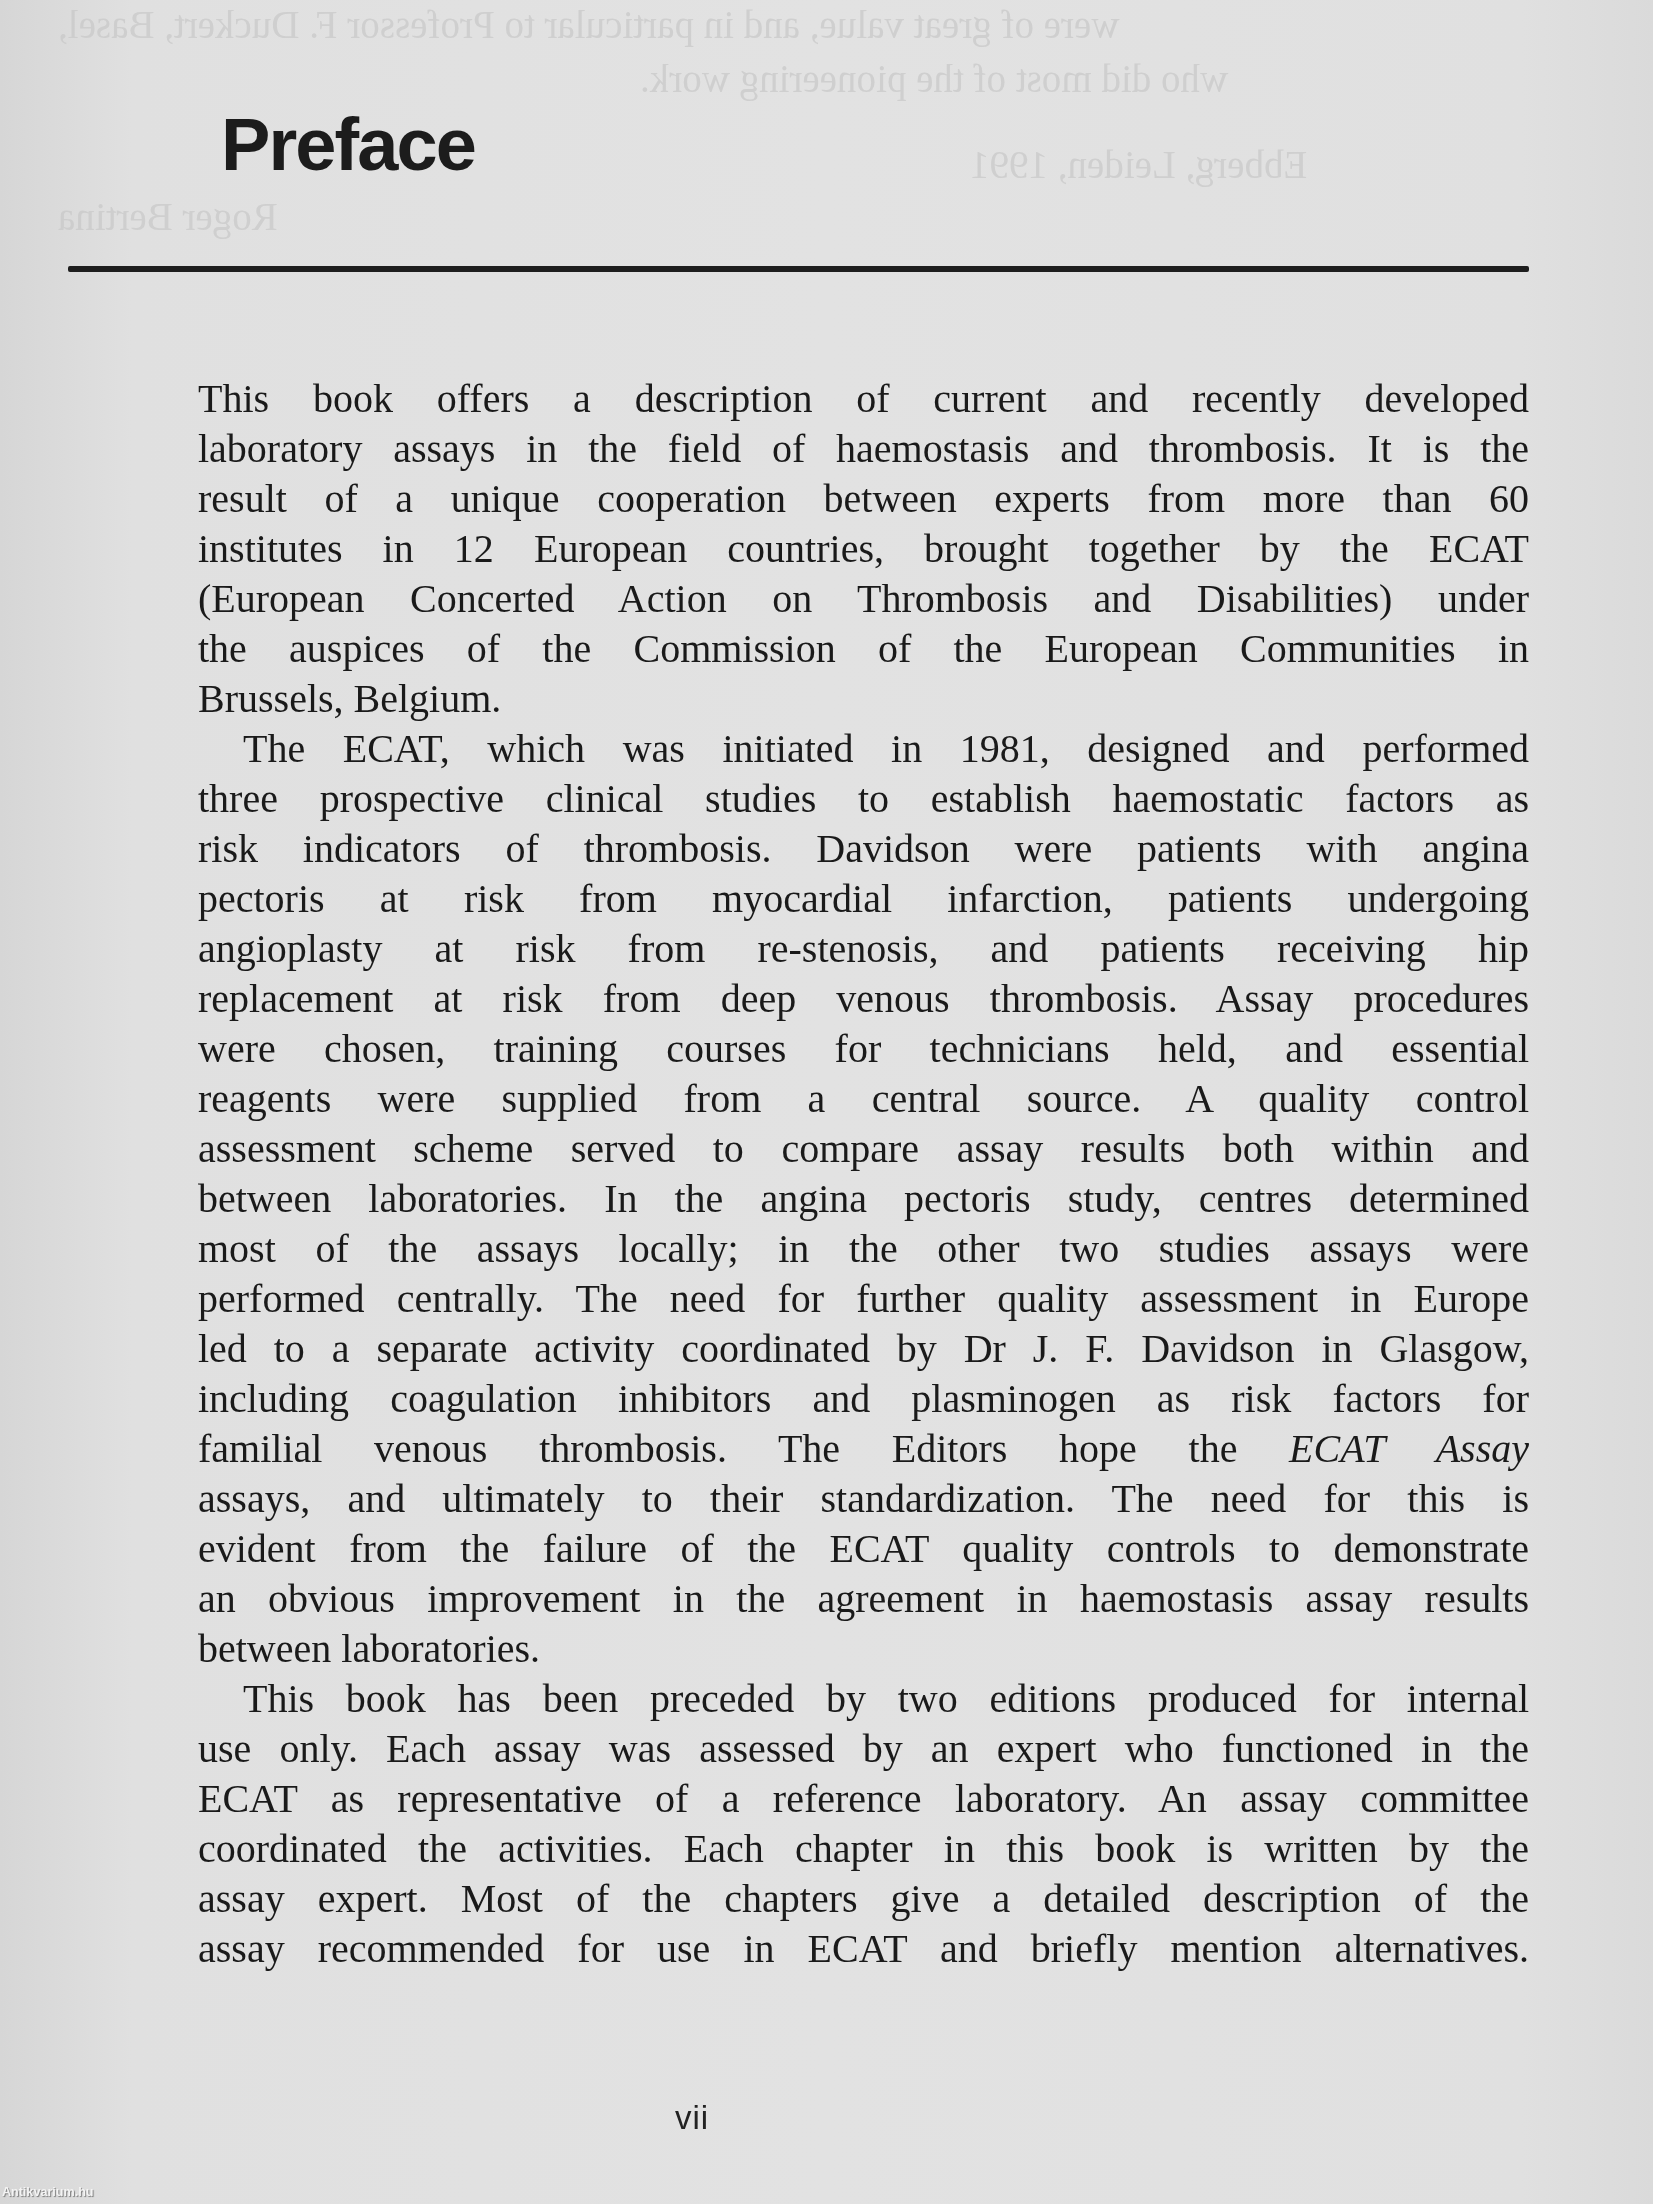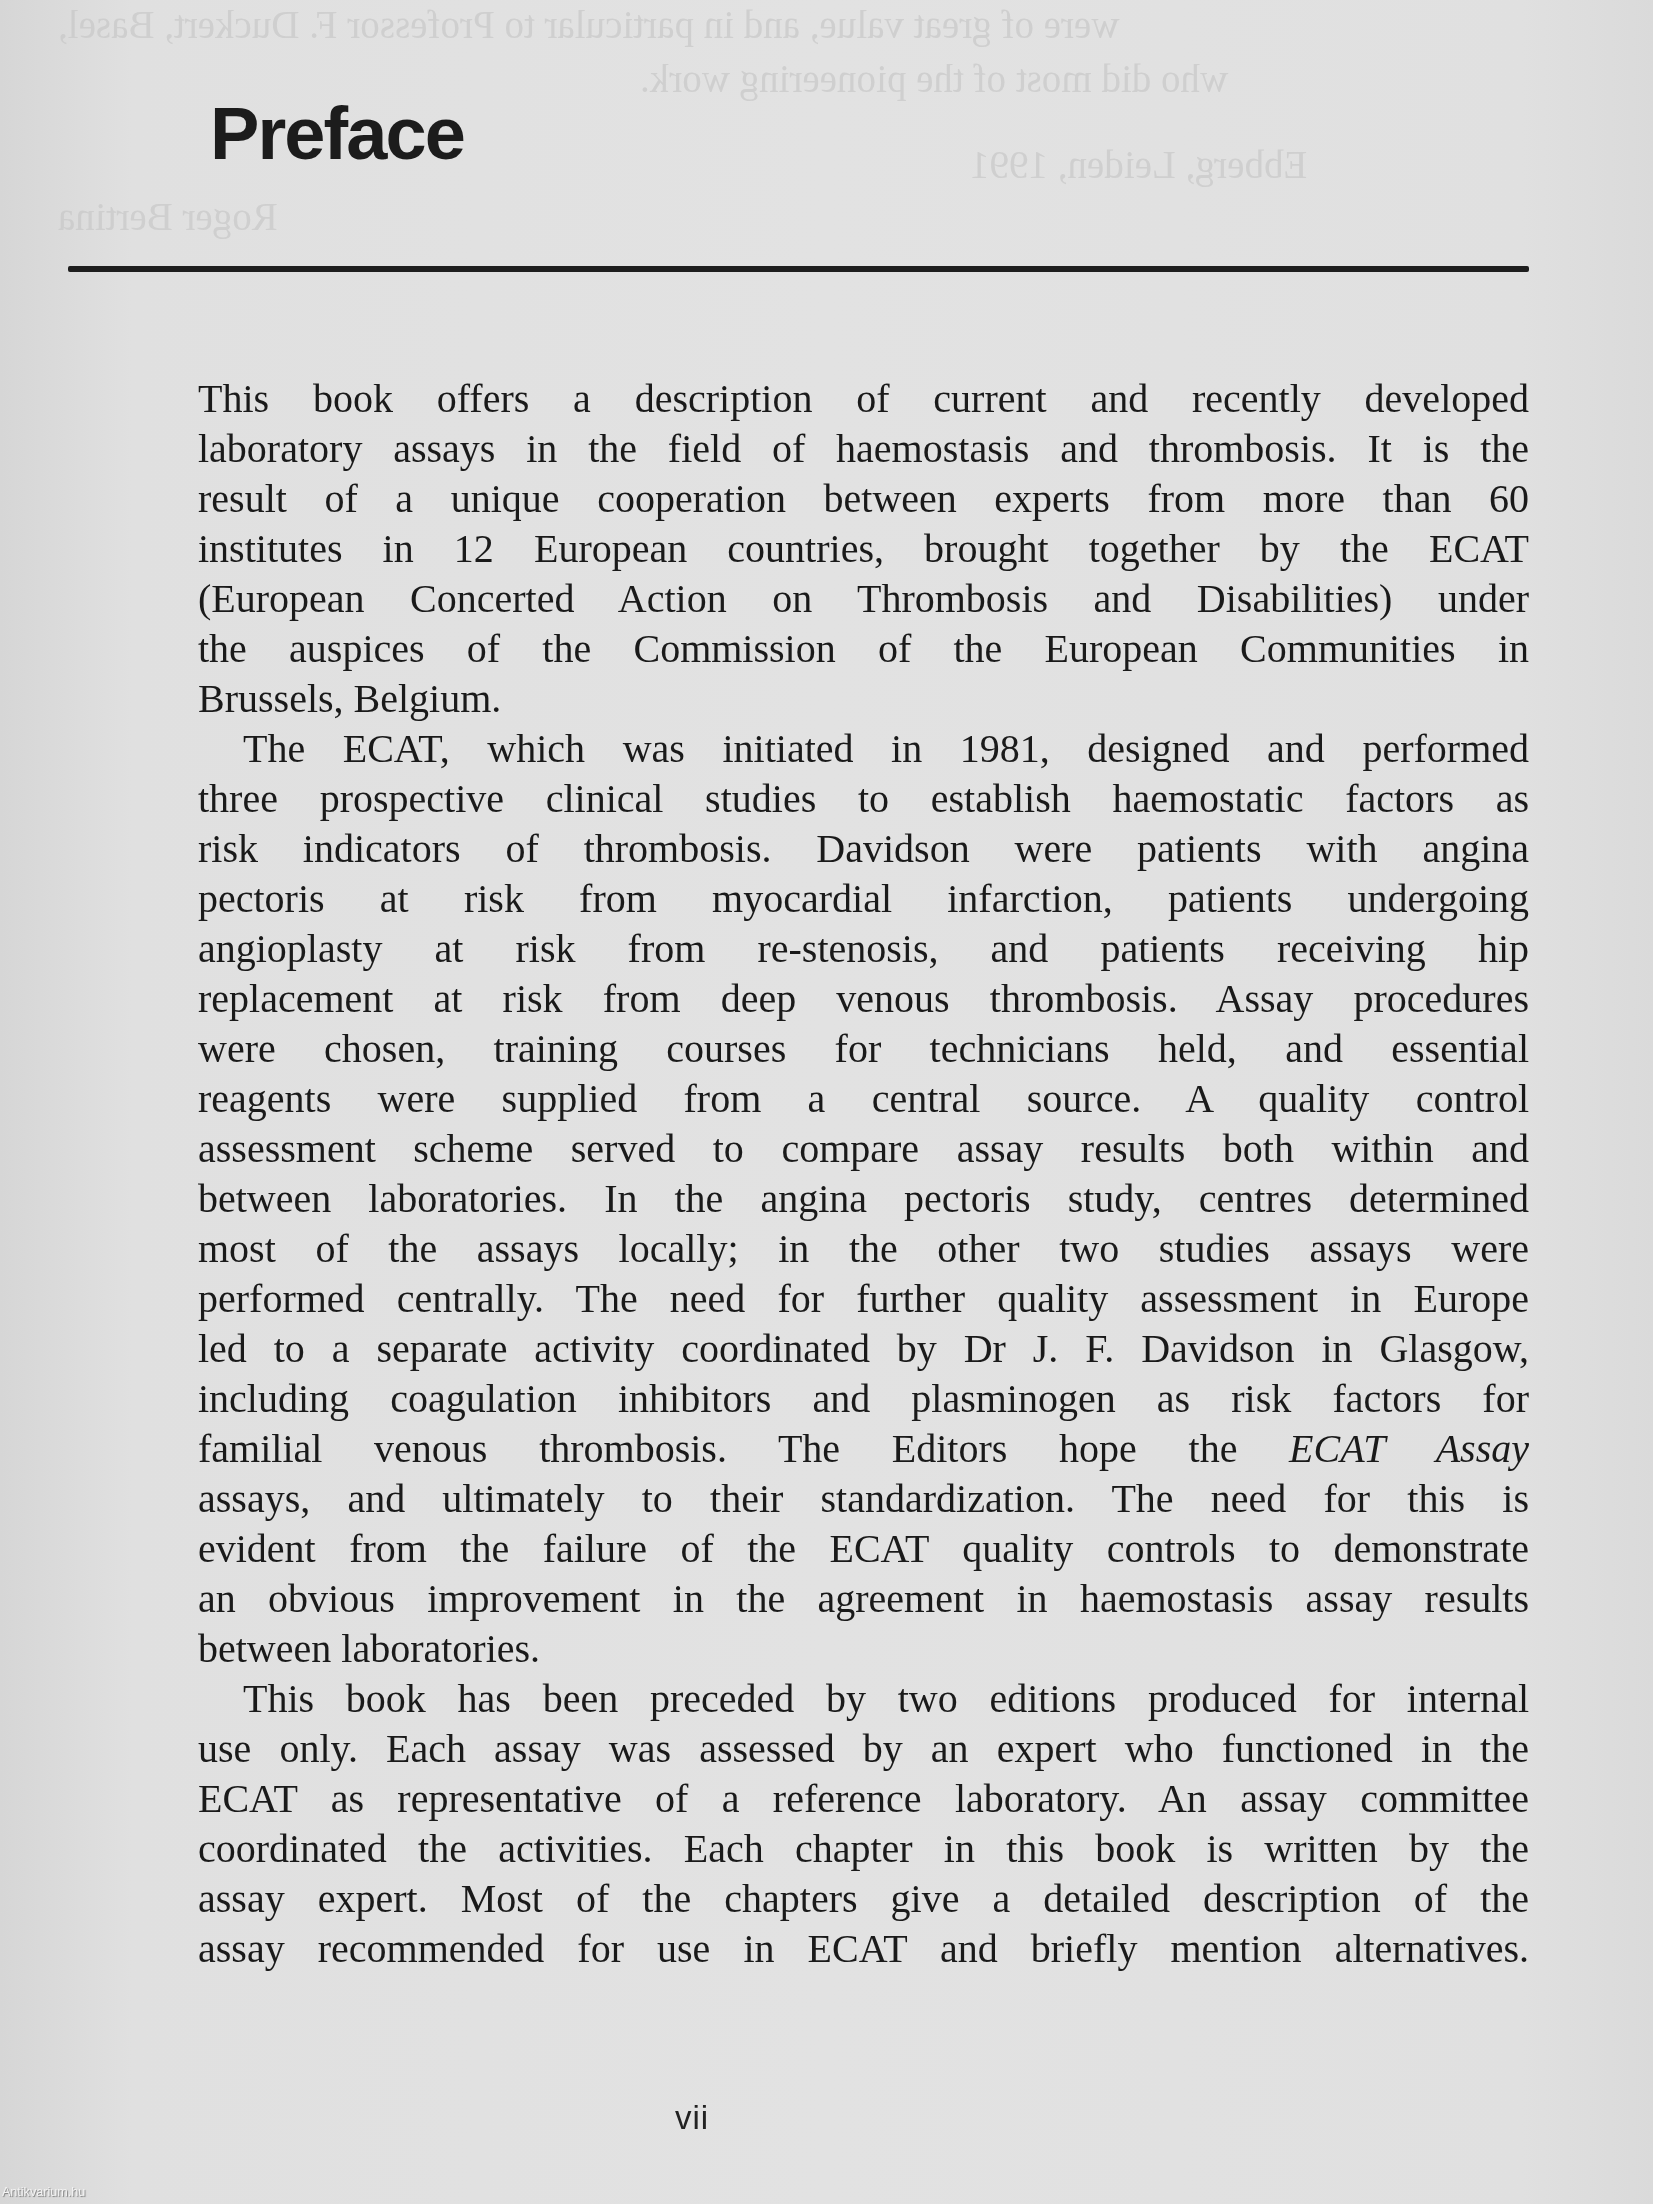--- a/index.html
+++ b/index.html
@@ -32,21 +32,21 @@
   }
   .heading {
     position: absolute;
     left: 206px;
     top: 93px;
     font-family: "Liberation Sans", "DejaVu Sans", sans-serif;
     font-weight: bold;
     font-size: 74px;
     letter-spacing: -1.9px;
     color: #1c1c1c;
-    margin: 4px;
+    margin: 15px;
     line-height: 1;
   }
   .rule {
     position: absolute;
     left: 68px;
     top: 266px;
     width: 1461px;
     height: 5.8px;
     background: #1e1e1e;
     border-radius: 1.9px;
@@ -83,21 +83,21 @@
     font-family: "Liberation Sans", "DejaVu Sans", sans-serif;
     font-size: 33px;
     color: #222;
     letter-spacing: 1px;
   }
   .watermark {
     position: absolute;
     left: 1.9px;
     top: 2185px;
     font-family: "Liberation Sans", sans-serif;
-    font-weight: normal;
+    font-weight: bold;
     font-size: 12.6px;
     color: #f4f4f4;
     text-shadow: 1px 1px 1px #7a7a7a;
   }
 </style>
 </head>
 <body>
 
 <div class="page">
 

